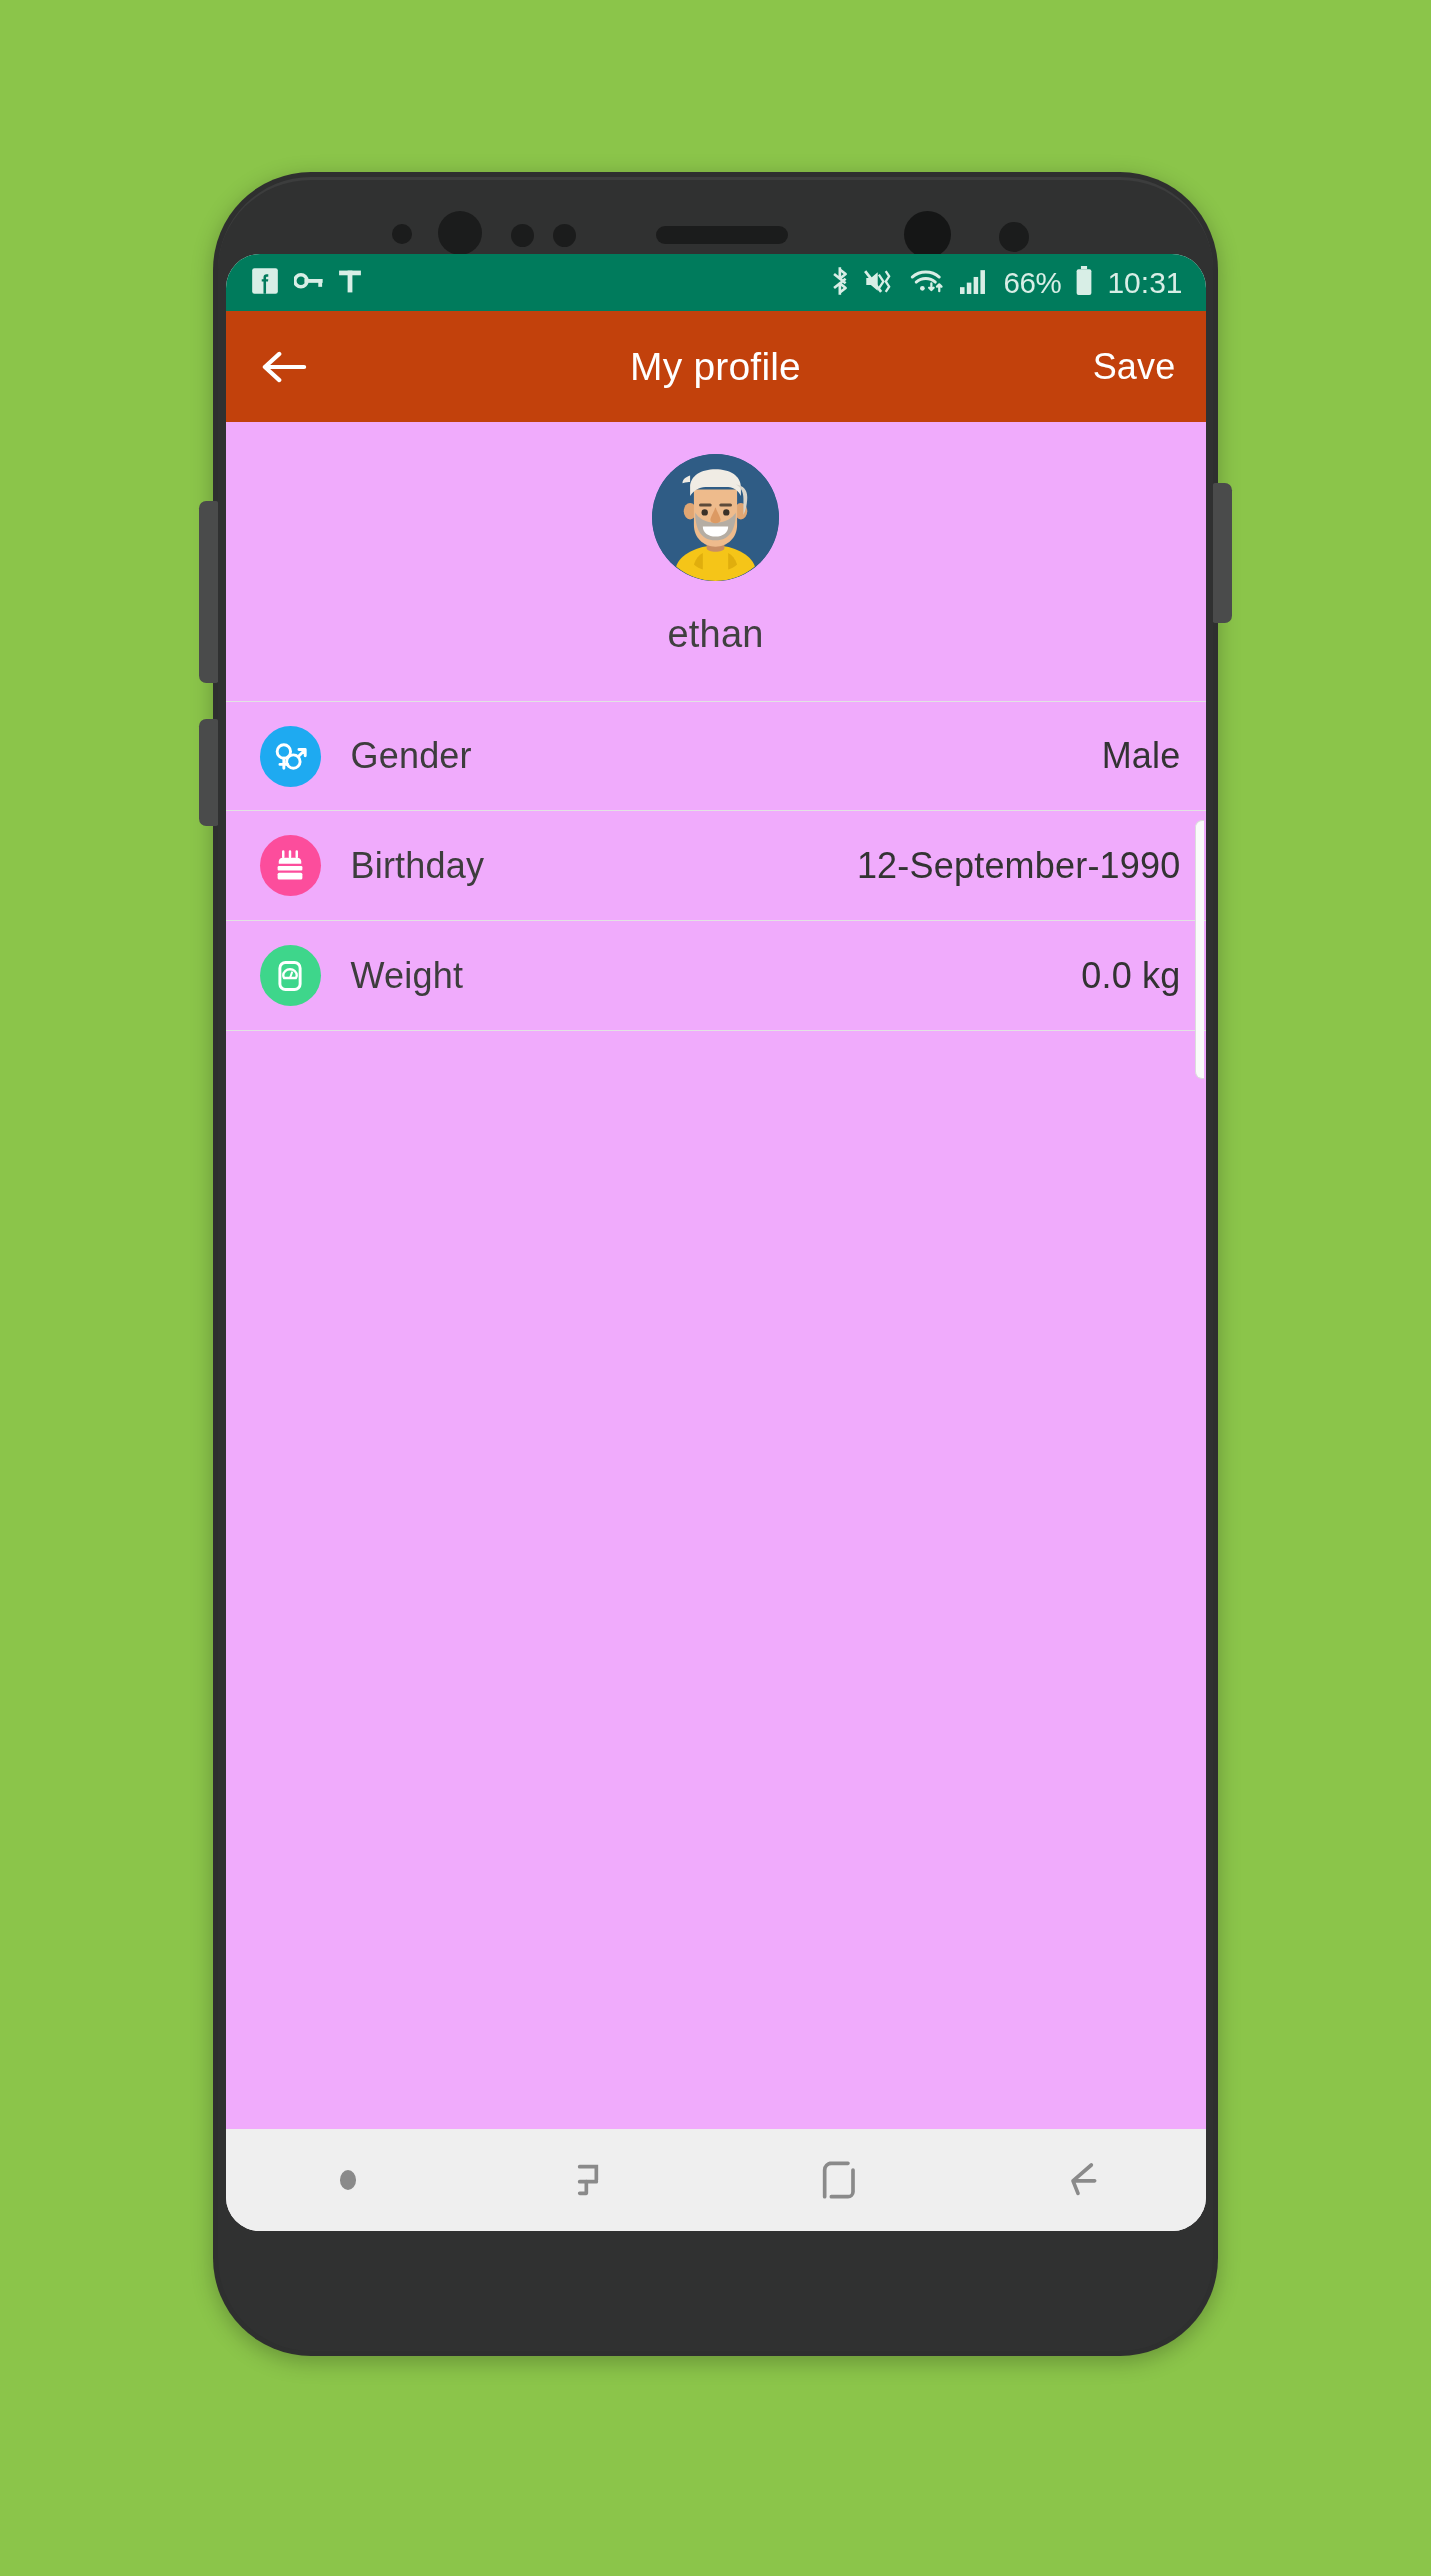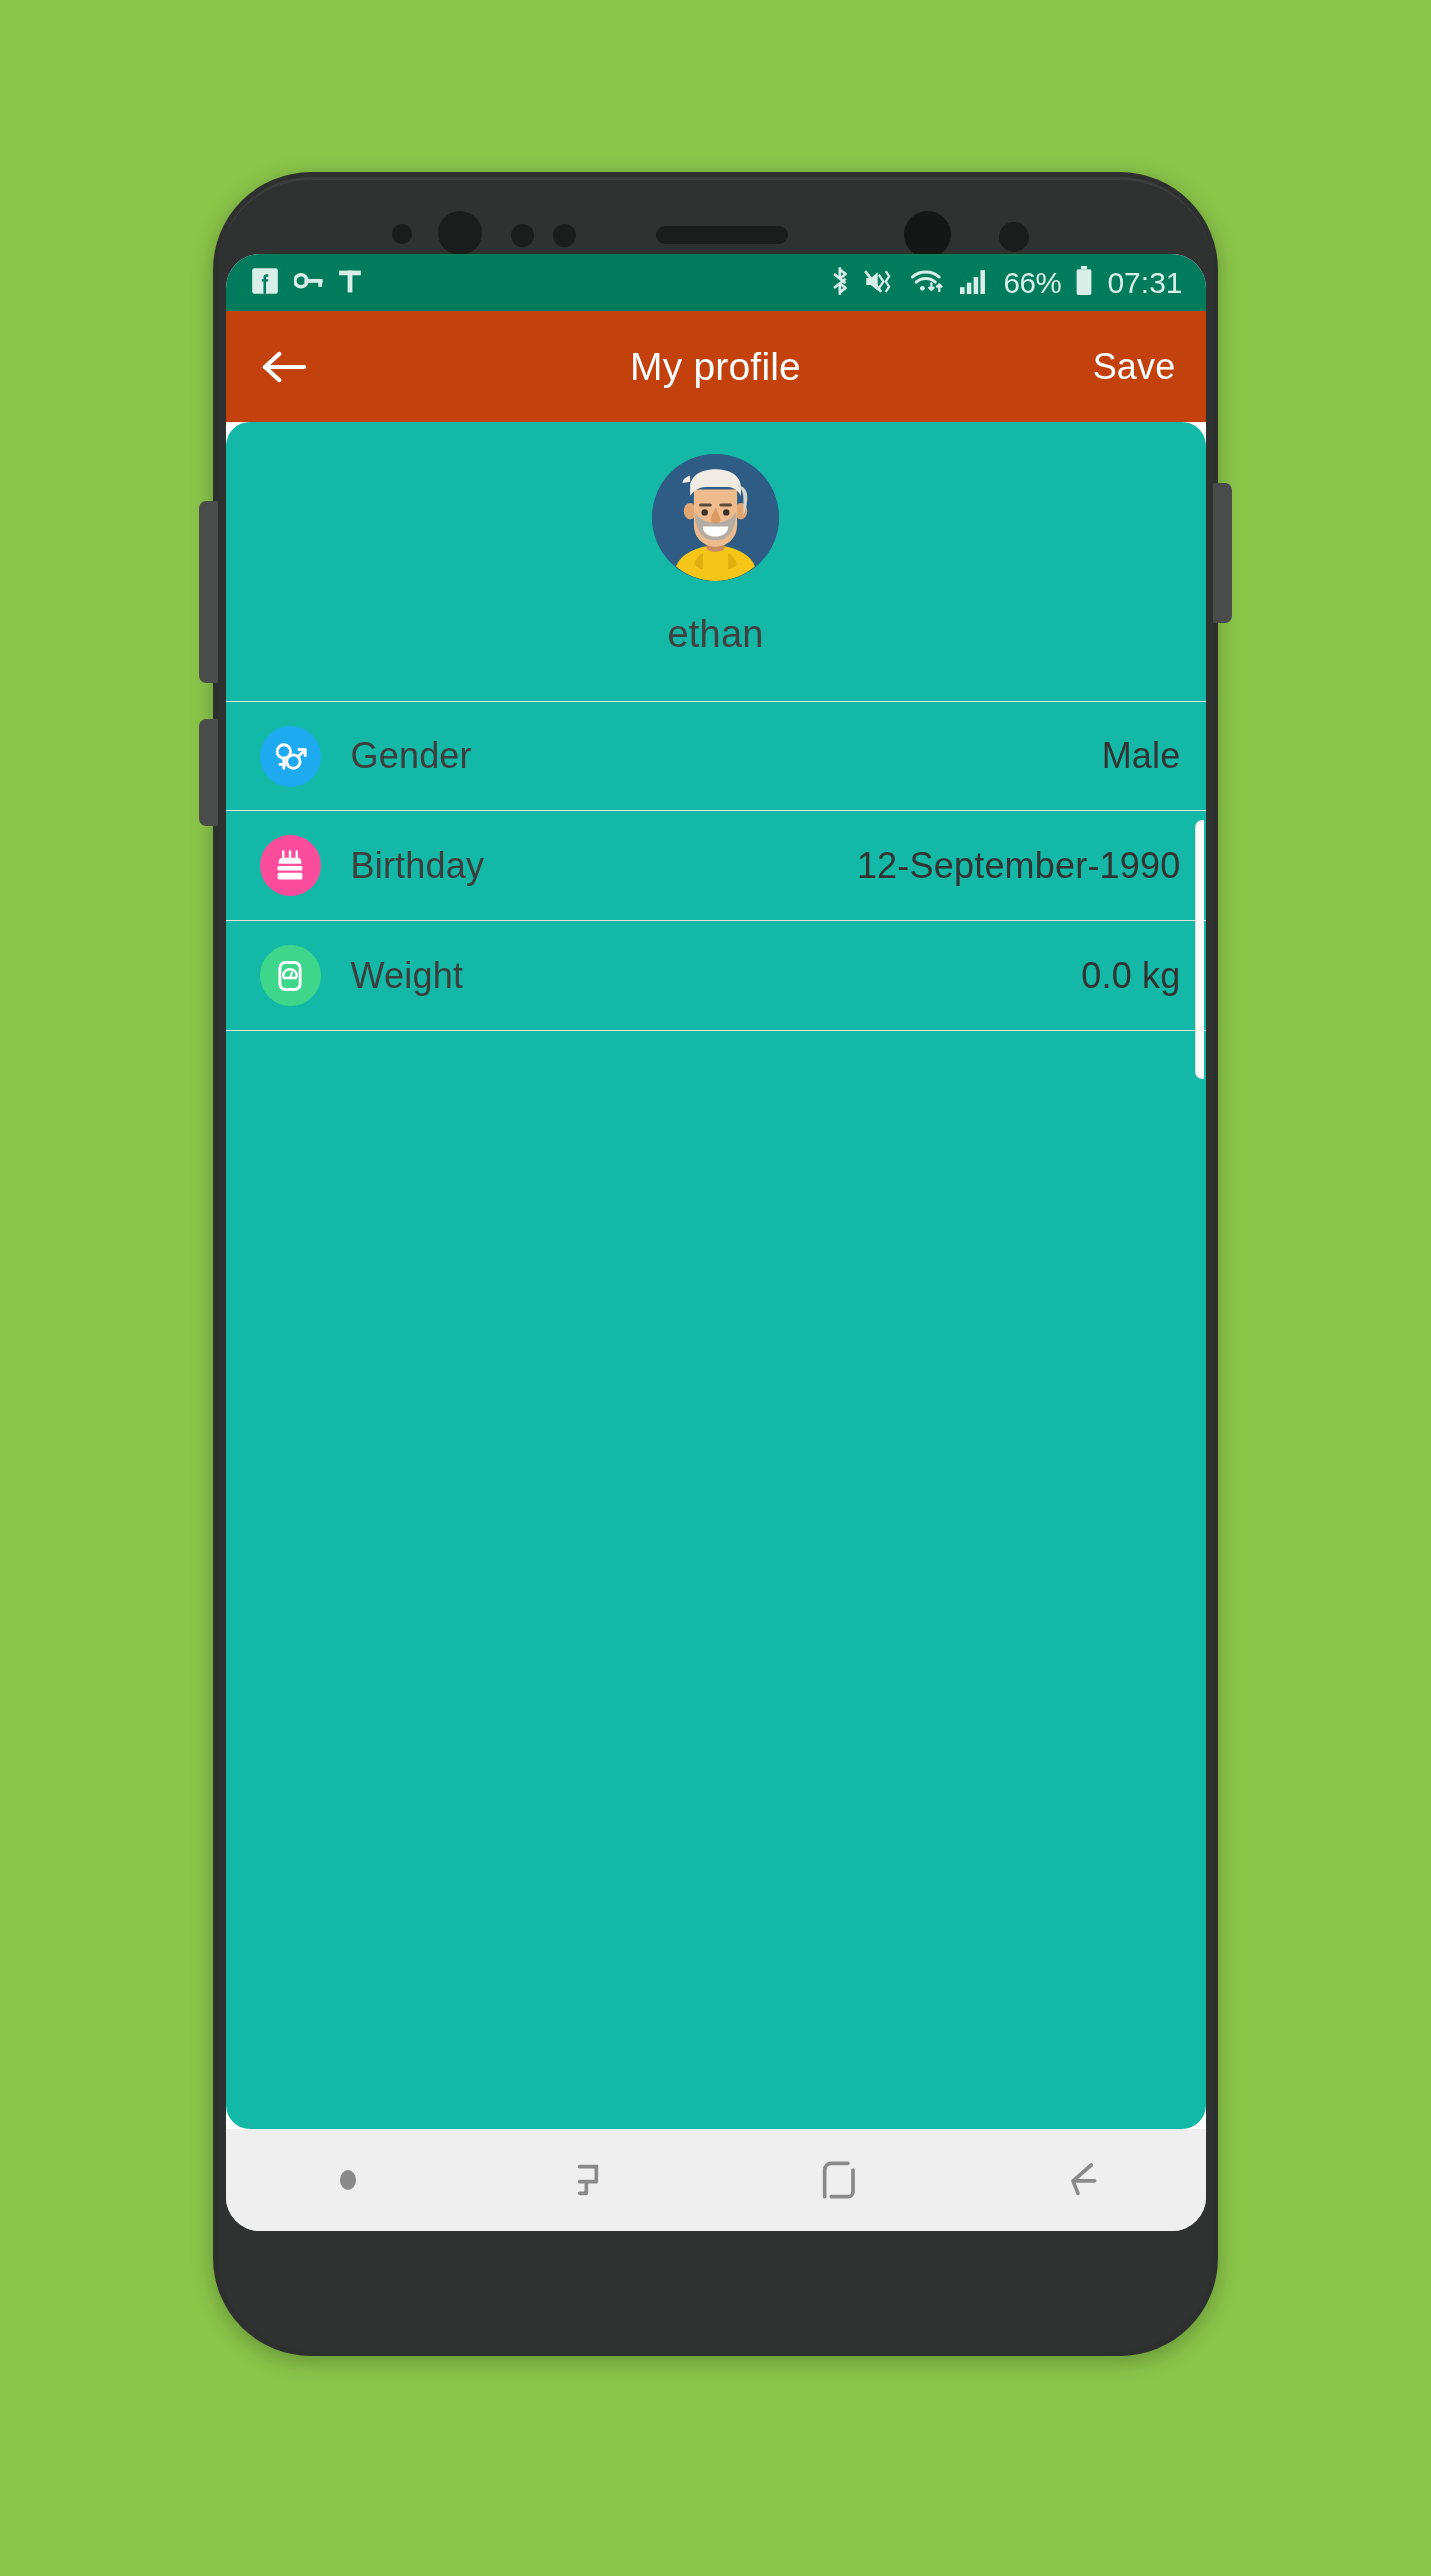--- a/index.html
+++ b/index.html
@@ -132,24 +132,23 @@
     color: #ffffff;
     font-size: 36px;
     z-index: 2;
     cursor: pointer;
     letter-spacing: 0.2px;
   }
 
   
   .content {
     height: calc(1977px - 57px - 111px - 102px);
-    background: #14b8a6;
+    background: #f0abfc;
     position: relative;
     overflow: hidden;
-    border-radius: 24px;
   }
 
   .profile-head {
     padding-top: 32px;
     display: flex;
     flex-direction: column;
     align-items: center;
   }
   .avatar {
     width: 127px;
@@ -305,21 +304,21 @@
               <rect x="18" y="1" width="4" height="21" fill="#d8eee6"></rect>
             </svg>
         </span>
         <span class="sb-txt">66%</span>
         <span class="sb-icn">
           <svg width="18" height="29.5" viewBox="0 0 14 24">
               <rect x="4.5" y="0" width="5" height="2.6" fill="#d8eee6"></rect>
               <rect x="1" y="2.6" width="12" height="21" rx="1.6" fill="#d8eee6"></rect>
             </svg>
         </span>
-        <span class="sb-txt sb-time">07:31</span>
+        <span class="sb-txt sb-time">10:31</span>
       </div>
     </div>
 
     <div class="appbar">
       <span class="back-arrow">
         <svg width="45" height="34" viewBox="0 0 34 26">
             <path d="M2 13h30M2 13l11-10M2 13l11 10" stroke="#ffffff" stroke-width="3.2" fill="none" stroke-linecap="round" stroke-linejoin="round"></path>
           </svg>
       </span>
       <span class="appbar-title">My profile</span>

